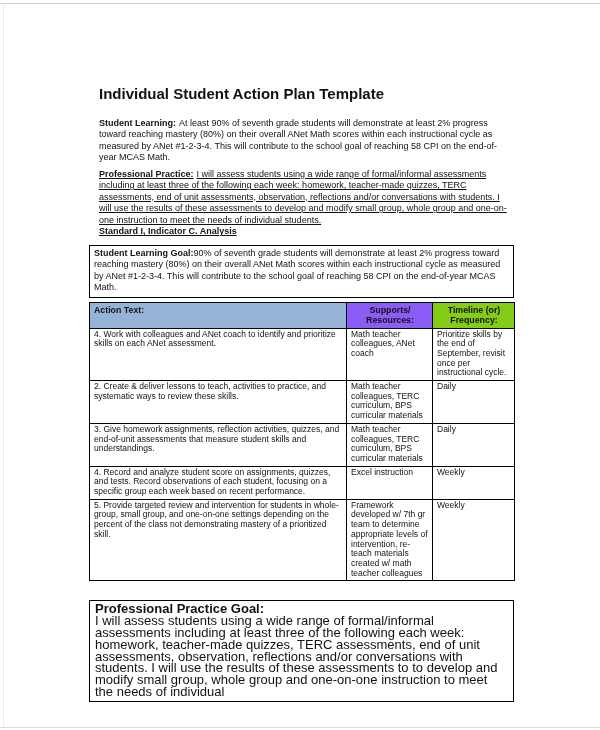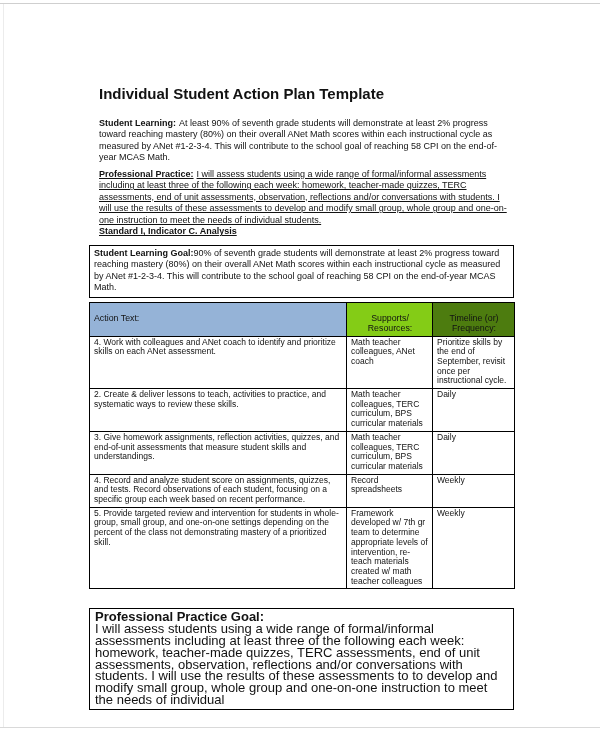--- a/index.html
+++ b/index.html
@@ -45,22 +45,22 @@
   }
   table.action-table th, table.action-table td {
     border: 1px solid #000;
     vertical-align: top;
     padding: 1px 3px 2px 4px;
   }
   table.action-table th {
     background: #95B3D7;
     font-size: 8.8px;
     line-height: 10.5px;
-    font-weight: normal;
-    padding-top: 10px;
+    font-weight: bold;
+    padding-top: 2px;
   }
   th.h-action { text-align: left; }
   th.h-center { text-align: center; }
 
   .bottom-box {
     border: 1px solid #000;
     margin-top: 19px;
     padding: 2px 5px 3px 5px;
     font-size: 13px;
     line-height: 11.8px;
@@ -90,41 +90,41 @@
 
   <table class="action-table">
     <colgroup>
       <col style="width:257px">
       <col style="width:86px">
       <col style="width:82px">
     </colgroup>
     <tbody>
         <tr>
       <th class="h-action" style="background: rgb(149, 179, 215);">Action Text:</th>
-      <th class="h-center" style="background: #84cc16;">Supports/ Resources:</th>
-      <th class="h-center" style="background: #4d7c0f; margin-left: 20px;">Timeline (or) Frequency:</th>
+      <th class="h-center" style="background: #8b5cf6;">Supports/ Resources:</th>
+      <th class="h-center" style="background: #84cc16; margin-left: 20px;">Timeline (or) Frequency:</th>
     </tr>
     <tr>
       <td>4. Work with colleagues and ANet coach to identify and prioritize skills on each ANet assessment.</td>
       <td>Math teacher colleagues, ANet coach</td>
       <td>Prioritize skills by the end of September, revisit once per instructional cycle.</td>
     </tr>
     <tr>
       <td>2. Create &amp; deliver lessons to teach, activities to practice, and systematic ways to review these skills.</td>
       <td>Math teacher colleagues, TERC curriculum, BPS curricular materials</td>
       <td>Daily</td>
     </tr>
     <tr>
       <td>3. Give homework assignments, reflection activities, quizzes, and end-of-unit assessments that measure student skills and understandings.</td>
       <td>Math teacher colleagues, TERC curriculum, BPS curricular materials</td>
       <td>Daily</td>
     </tr>
     <tr>
       <td>4. Record and analyze student score on assignments, quizzes, and tests. Record observations of each student, focusing on a specific group each week based on recent performance.</td>
-      <td>Record spreadsheets</td>
+      <td>Excel instruction</td>
       <td>Weekly</td>
     </tr>
     <tr>
       <td>5. Provide targeted review and intervention for students in whole-group, small group, and one-on-one settings depending on the percent of the class not demonstrating mastery of a prioritized skill.</td>
       <td>Framework developed w/ 7th gr team to determine appropriate levels of intervention, re-teach materials created w/ math teacher colleagues</td>
       <td>Weekly</td>
     </tr>
   </tbody>
     </table>
 

